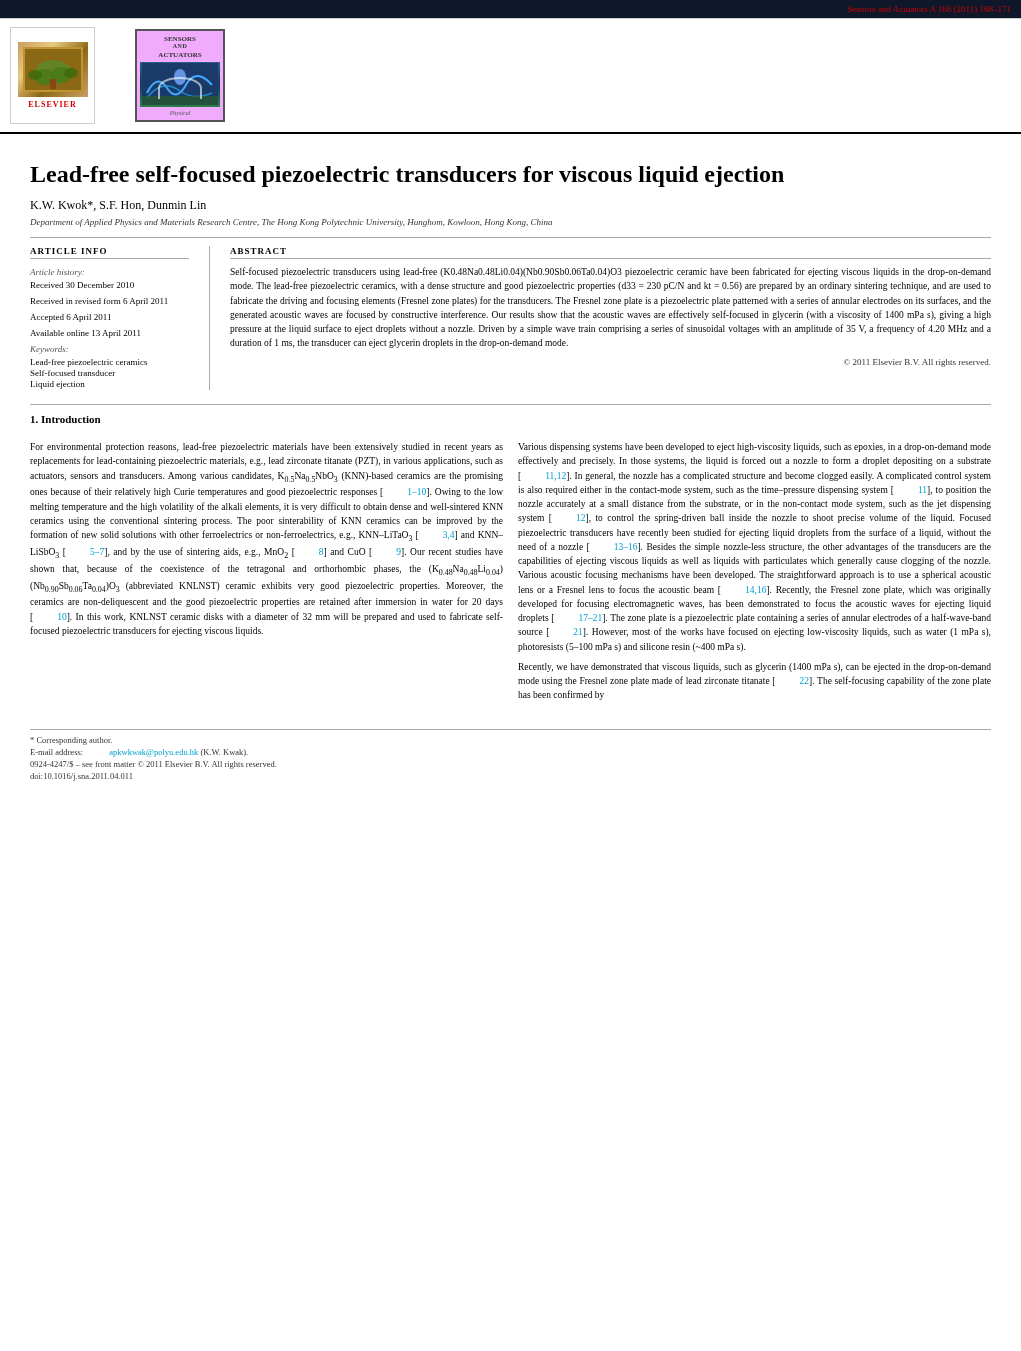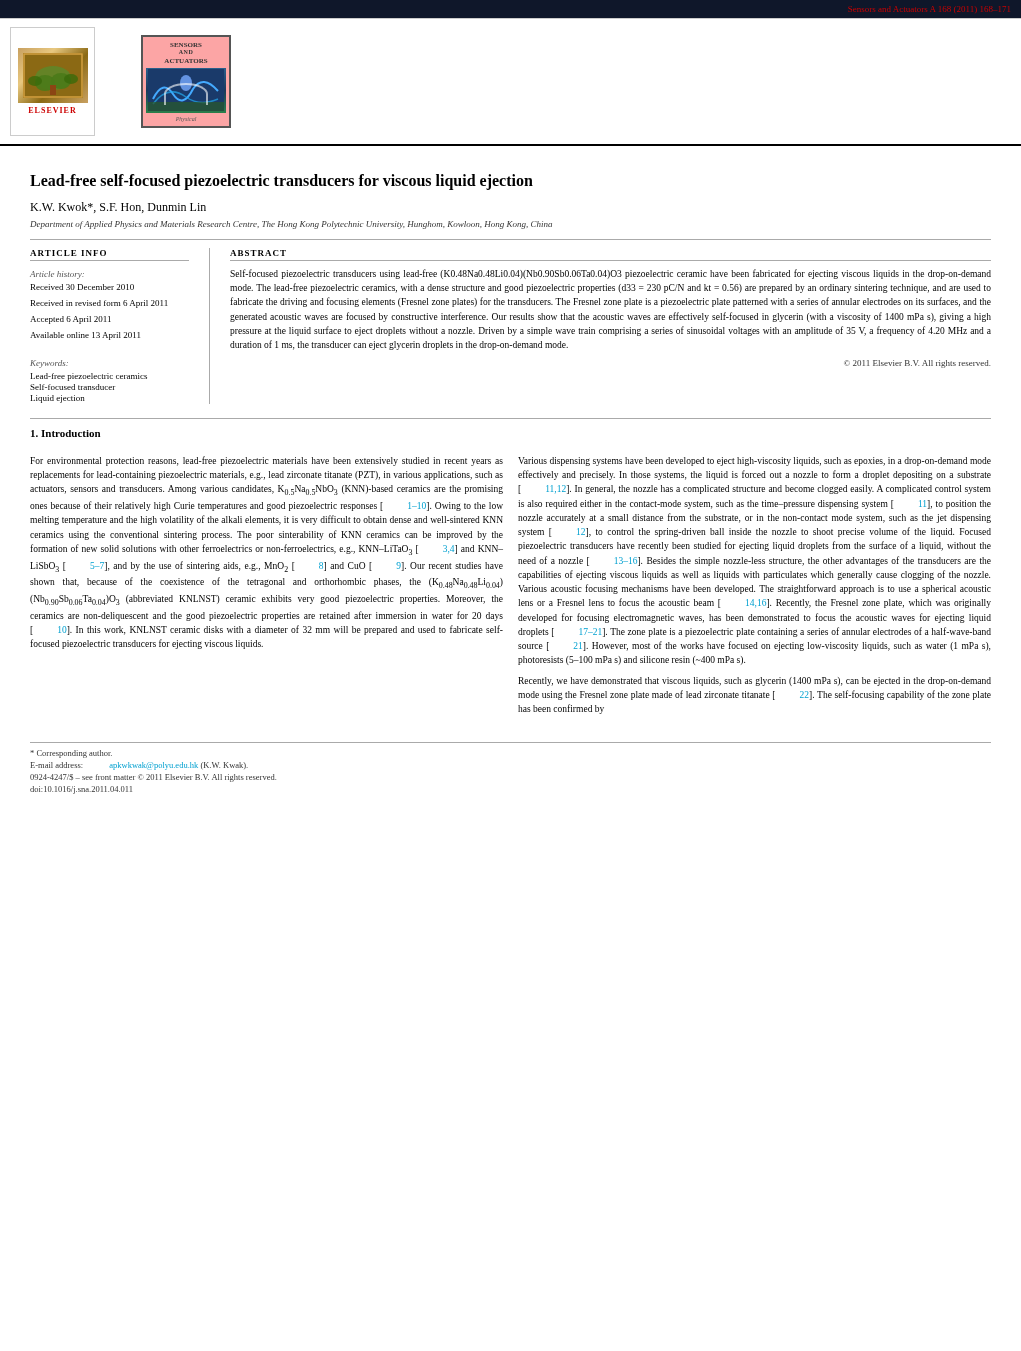--- a/index.html
+++ b/index.html
@@ -32,21 +32,21 @@
       padding: 8px 10px;
       border-bottom: 2px solid #000;
       position: relative;
     }
     .elsevier-logo {
       width: 85px;
       display: flex;
       flex-direction: column;
       align-items: center;
       border: 1px solid #ccc;
-      padding: 20px;
+      padding: 14px;
       margin-right: 20px;
     }
     .elsevier-logo .elsevier-img {
       width: 70px;
       height: 55px;
       background: linear-gradient(135deg, #c8a060 0%, #e8c880 30%, #8B6914 60%, #c8a060 100%);
       display: flex;
       align-items: center;
       justify-content: center;
       font-size: 7px;
@@ -88,24 +88,24 @@
     .journal-info .homepage-link {
       color: #00a0d0;
       text-decoration: none;
     }
 
     .sensors-logo-box {
       width: 90px;
       display: flex;
       flex-direction: column;
       align-items: center;
-      margin-left: 26px;
+      margin-left: 20px;
       border: 2px solid #555;
       padding: 4px;
-      background: #fca5a5;
+      background: #f0abfc;
     }
     .sensors-logo-box .logo-top {
       font-size: 7px;
       font-weight: bold;
       color: #333;
       text-align: center;
       line-height: 1.2;
     }
     .sensors-logo-box .logo-img {
       width: 80px;
@@ -135,21 +135,21 @@
       text-align: center;
       font-style: italic;
     }
 
     
     .article-body {
       padding: 10px 30px;
     }
 
     .article-title {
-      font-size: 16px;
+      font-size: 24px;
       font-weight: bold;
       color: #000;
       margin: 15px 0 8px 0;
       line-height: 1.3;
     }
 
     .authors {
       font-size: 12px;
       color: #000;
       margin-bottom: 4px;
@@ -199,21 +199,21 @@
     .article-info .section-value {
       font-size: 9px;
       color: #000;
       margin-bottom: 6px;
     }
     .article-info .keywords-label {
       font-size: 9px;
       font-style: italic;
       color: #555;
       margin-bottom: 3px;
-      margin-top: 18px;
+      margin-top: 6px;
     }
     .keyword-item {
       font-size: 9px;
       color: #000;
       margin-bottom: 1px;
     }
 
     .abstract-col {
       flex: 1;
     }

